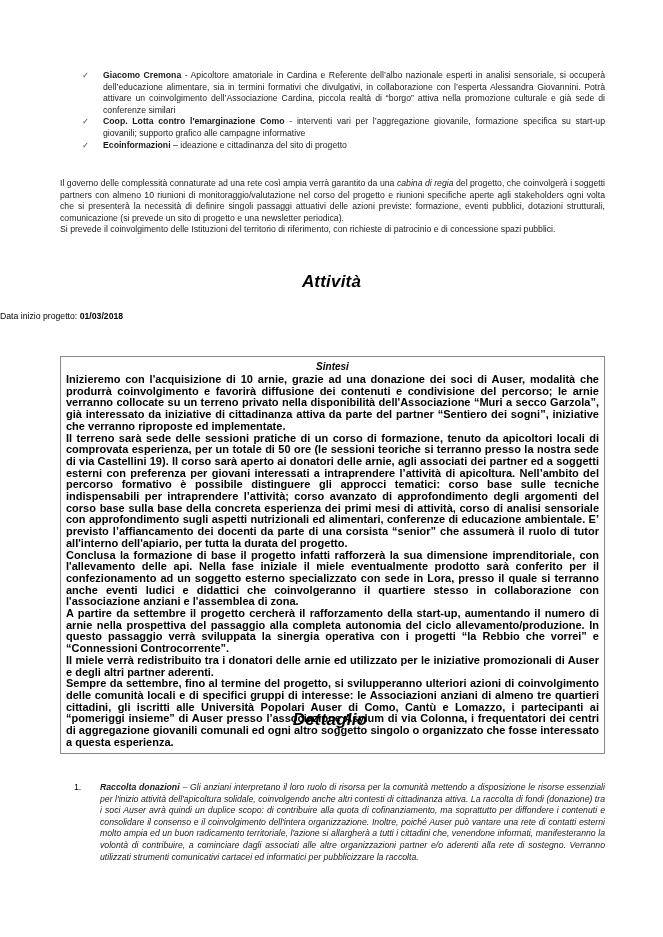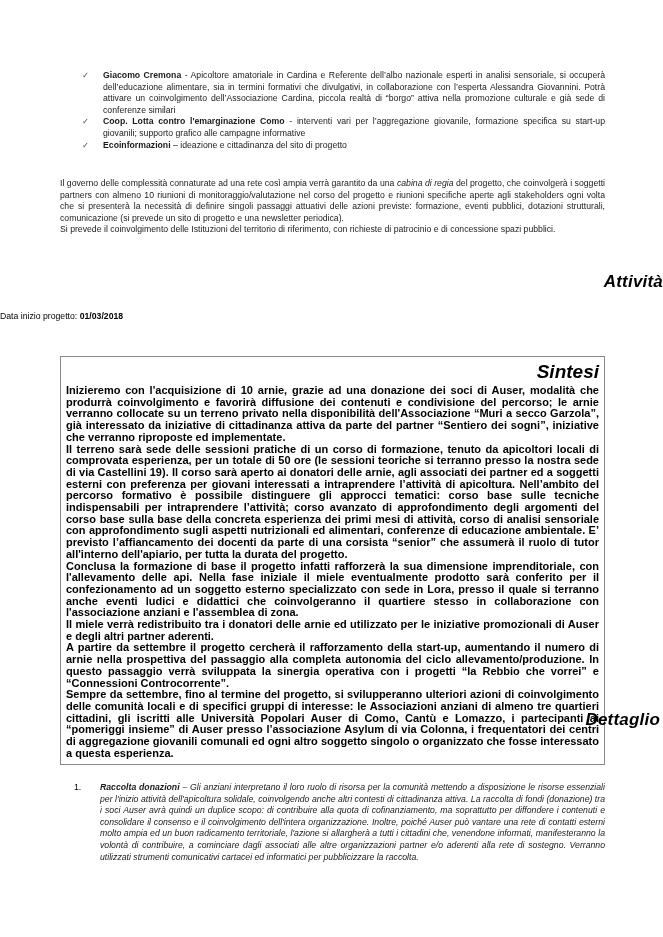--- a/index.html
+++ b/index.html
@@ -61,21 +61,21 @@
     top: 178px;
     width: 545px;
   }
   .block-intro p { margin: 0 0 0 0; }
 
   
   .section-title {
     font-size: 17px;
     font-weight: bold;
     font-style: italic;
-    text-align: right;
+    text-align: center;
     letter-spacing: 0.2px;
   }
   #attivita-title {
     position: absolute;
     left: 0;
     top: 272px;
     width: 663px;
   }
 
   
@@ -93,24 +93,24 @@
   .sintesi-box {
     position: absolute;
     left: 60px;
     top: 356px;
     width: 545px;
     box-sizing: border-box;
     border: 1px solid #8a8a8a;
     padding: 3px 5px 4px 5px;
   }
   .sintesi-title {
-    font-size: 19px;
+    font-size: 10px;
     font-weight: bold;
     font-style: italic;
-    text-align: right;
+    text-align: center;
     margin: 1px 0 2px 0;
   }
   .sintesi-body {
     font-size: 11px;
     font-weight: bold;
     line-height: 11.7px;
     text-align: justify;
   }
   .sintesi-body p { margin: 0; }
 
@@ -176,22 +176,22 @@
   <div class="dates">
     <div><span>Data inizio progetto: </span><span class="b">01/03/2018</span></div>
   </div>
 
   <div class="sintesi-box">
     <div class="sintesi-title">Sintesi</div>
     <div class="sintesi-body">
       <p>Inizieremo con l'acquisizione di 10 arnie, grazie ad una donazione dei soci di Auser, modalità che produrrà coinvolgimento e favorirà diffusione dei contenuti e condivisione del percorso; le arnie verranno collocate su un terreno privato nella disponibilità dell'Associazione “Muri a secco Garzola”, già interessato da iniziative di cittadinanza attiva da parte del partner “Sentiero dei sogni”, iniziative che verranno riproposte ed implementate.</p>
       <p>Il terreno sarà sede delle sessioni pratiche di un corso di formazione, tenuto da apicoltori locali di comprovata esperienza, per un totale di 50 ore (le sessioni teoriche si terranno presso la nostra sede di via Castellini 19). Il corso sarà aperto ai donatori delle arnie, agli associati dei partner ed a soggetti esterni con preferenza per giovani interessati a intraprendere l’attività di apicoltura. Nell’ambito del percorso formativo è possibile distinguere gli approcci tematici: corso base sulle tecniche indispensabili per intraprendere l’attività; corso avanzato di approfondimento degli argomenti del corso base sulla base della concreta esperienza dei primi mesi di attività, corso di analisi sensoriale con approfondimento sugli aspetti nutrizionali ed alimentari, conferenze di educazione ambientale. E’ previsto l’affiancamento dei docenti da parte di una corsista “senior” che assumerà il ruolo di tutor all'interno dell'apiario, per tutta la durata del progetto.</p>
       <p>Conclusa la formazione di base il progetto infatti rafforzerà la sua dimensione imprenditoriale, con l'allevamento delle api. Nella fase iniziale il miele eventualmente prodotto sarà conferito per il confezionamento ad un soggetto esterno specializzato con sede in Lora, presso il quale si terranno anche eventi ludici e didattici che coinvolgeranno il quartiere stesso in collaborazione con l'associazione anziani e l'assemblea di zona.</p>
+      <p>A partire da settembre il progetto cercherà il rafforzamento della start-up, aumentando il numero di arnie nella prospettiva del passaggio alla completa autonomia del ciclo allevamento/produzione. In questo passaggio verrà sviluppata la sinergia operativa con i progetti “la Rebbio che vorrei” e “Connessioni Controcorrente”.</p>
       <p>Il miele verrà redistribuito tra i donatori delle arnie ed utilizzato per le iniziative promozionali di Auser e degli altri partner aderenti.</p>
-      <p>A partire da settembre il progetto cercherà il rafforzamento della start-up, aumentando il numero di arnie nella prospettiva del passaggio alla completa autonomia del ciclo allevamento/produzione. In questo passaggio verrà sviluppata la sinergia operativa con i progetti “la Rebbio che vorrei” e “Connessioni Controcorrente”.</p>
       <p>Sempre da settembre,  fino al termine del progetto, si svilupperanno ulteriori azioni di coinvolgimento delle comunità locali e di specifici gruppi di interesse: le Associazioni anziani di almeno tre quartieri cittadini, gli iscritti alle Università Popolari Auser di Como, Cantù e Lomazzo, i partecipanti ai “pomeriggi insieme” di Auser presso l’associazione Asylum di via Colonna, i frequentatori dei centri di aggregazione giovanili comunali ed ogni altro soggetto singolo o organizzato che fosse interessato a questa esperienza.</p>
     </div>
   </div>
 
   <div id="dettaglio-title" class="section-title">Dettaglio</div>
 
   <div class="num-list">
     <div class="num-item">
       <span class="num-marker">1.</span>
       <p class="para"><span class="b">Raccolta donazioni</span><span> – </span><span>Gli anziani interpretano il loro ruolo di risorsa per la comunità mettendo a disposizione le risorse essenziali per l'inizio attività dell'apicoltura solidale, coinvolgendo anche altri contesti di cittadinanza attiva. La raccolta di fondi (donazione) tra i soci Auser avrà quindi un duplice scopo: di contribuire alla quota di cofinanziamento, ma soprattutto per diffondere i contenuti e consolidare il consenso e il coinvolgimento dell'intera organizzazione. Inoltre, poiché Auser può vantare una rete di contatti esterni molto ampia ed un buon radicamento territoriale, l'azione si allargherà a tutti i cittadini che, venendone informati, manifesteranno la volontà di contribuire, a cominciare dagli associati alle altre organizzazioni partner e/o aderenti alla rete di sostegno. Verranno utilizzati strumenti comunicativi cartacei ed informatici per pubblicizzare la raccolta.</span></p>

